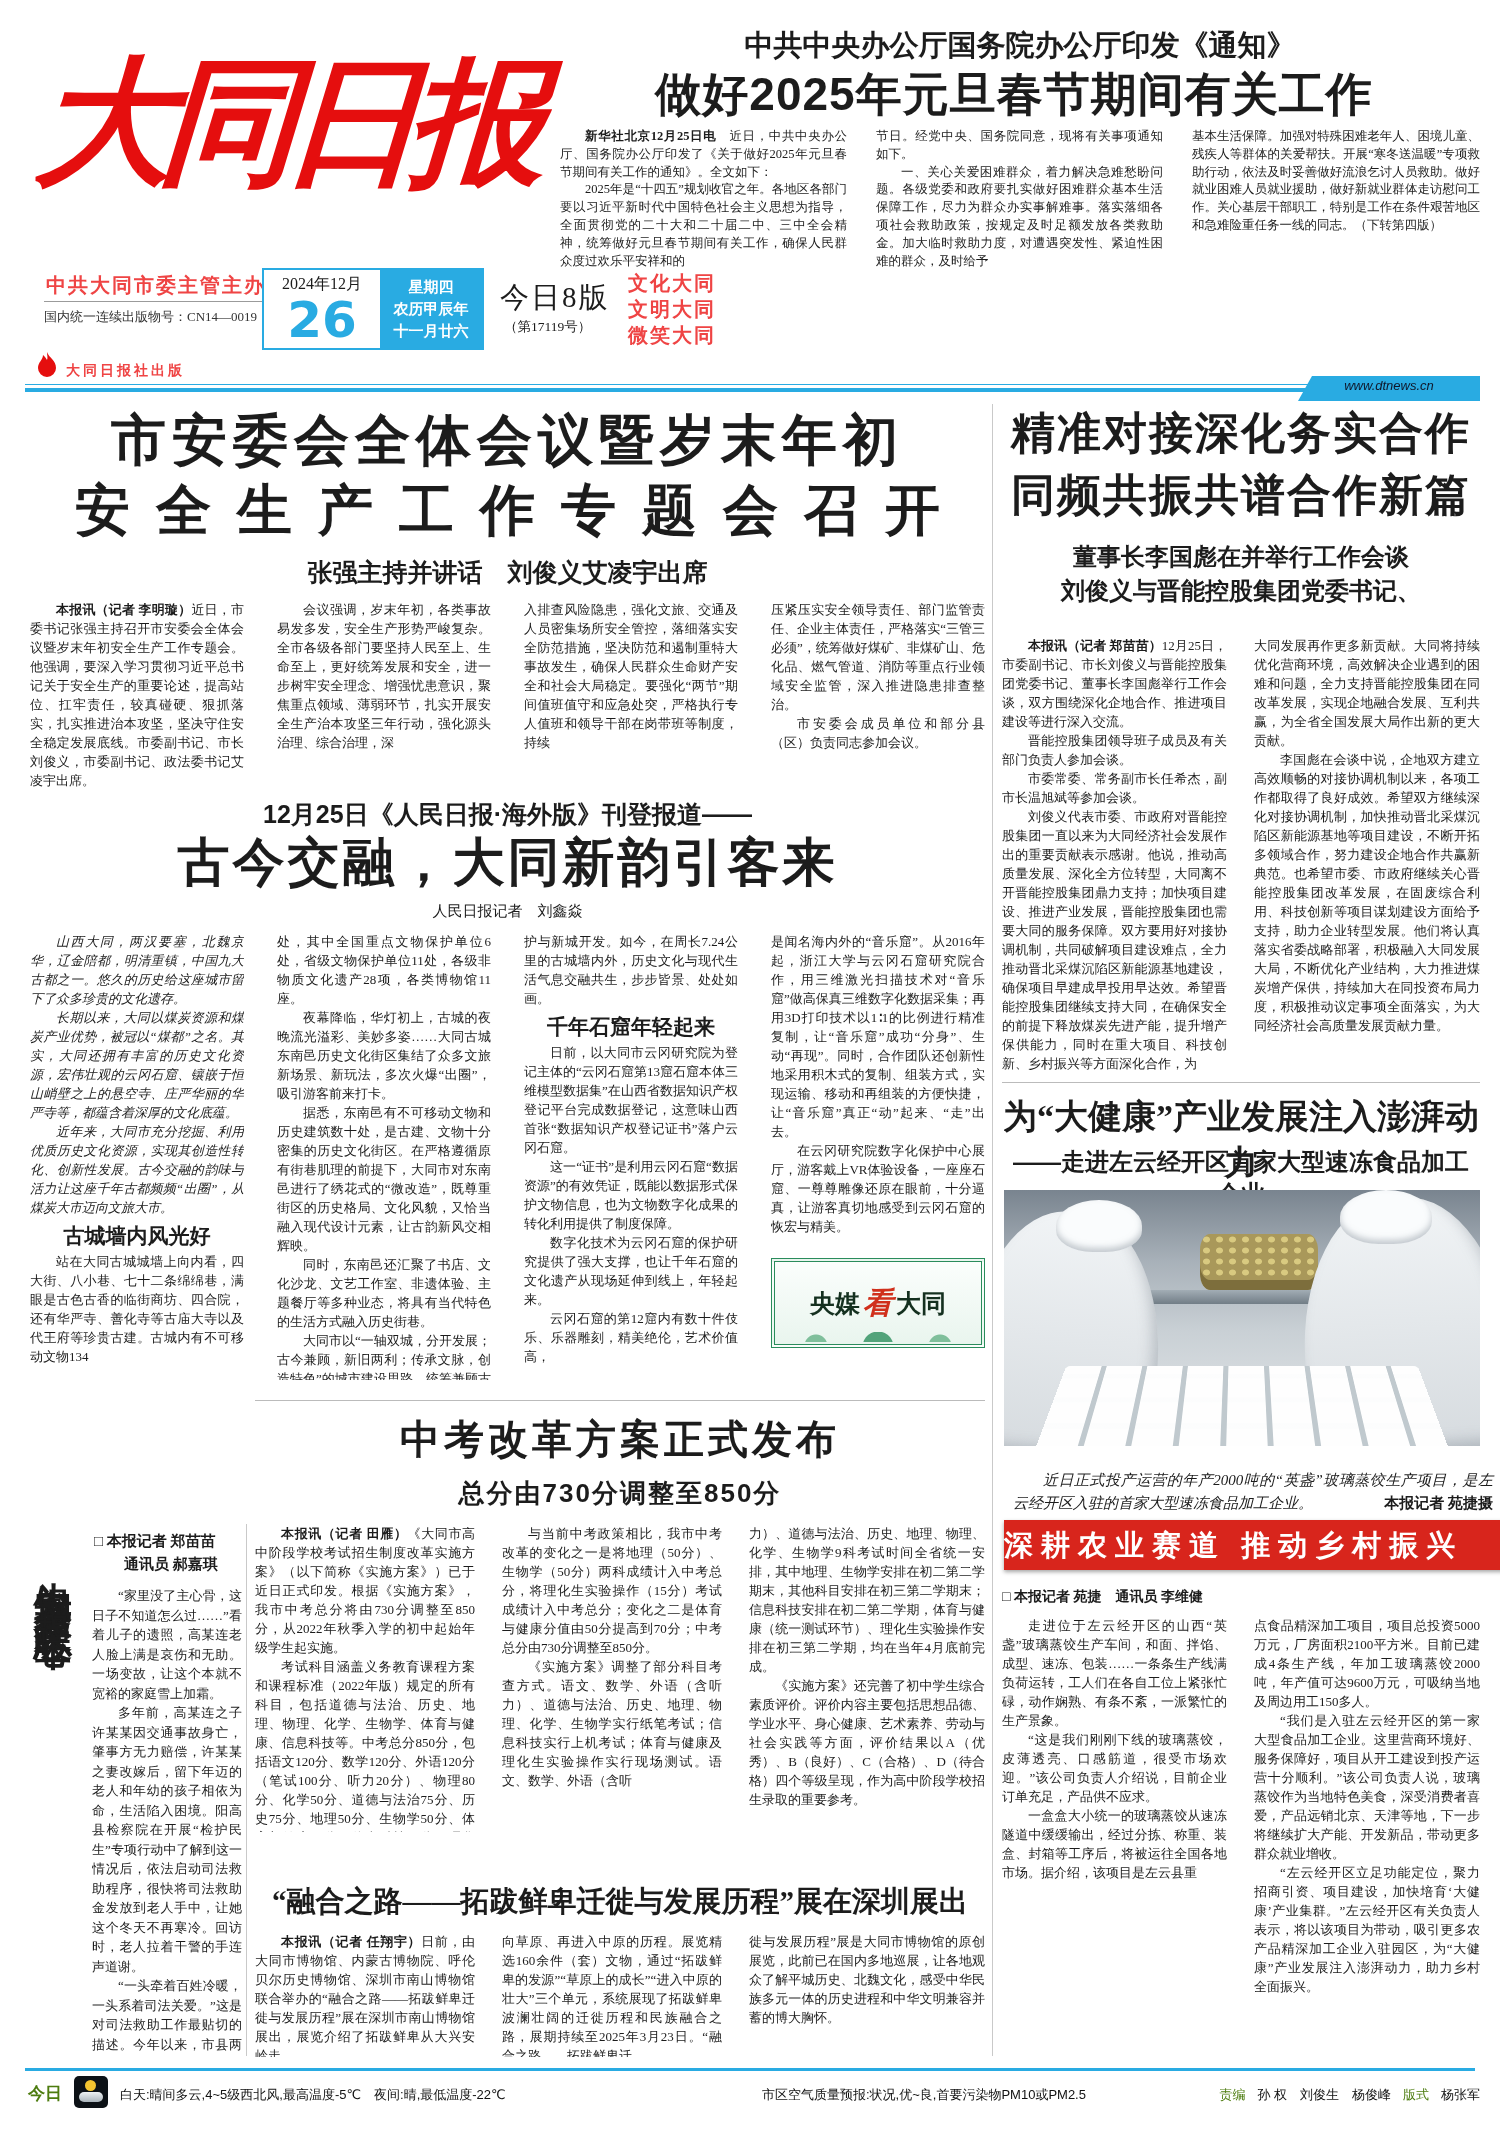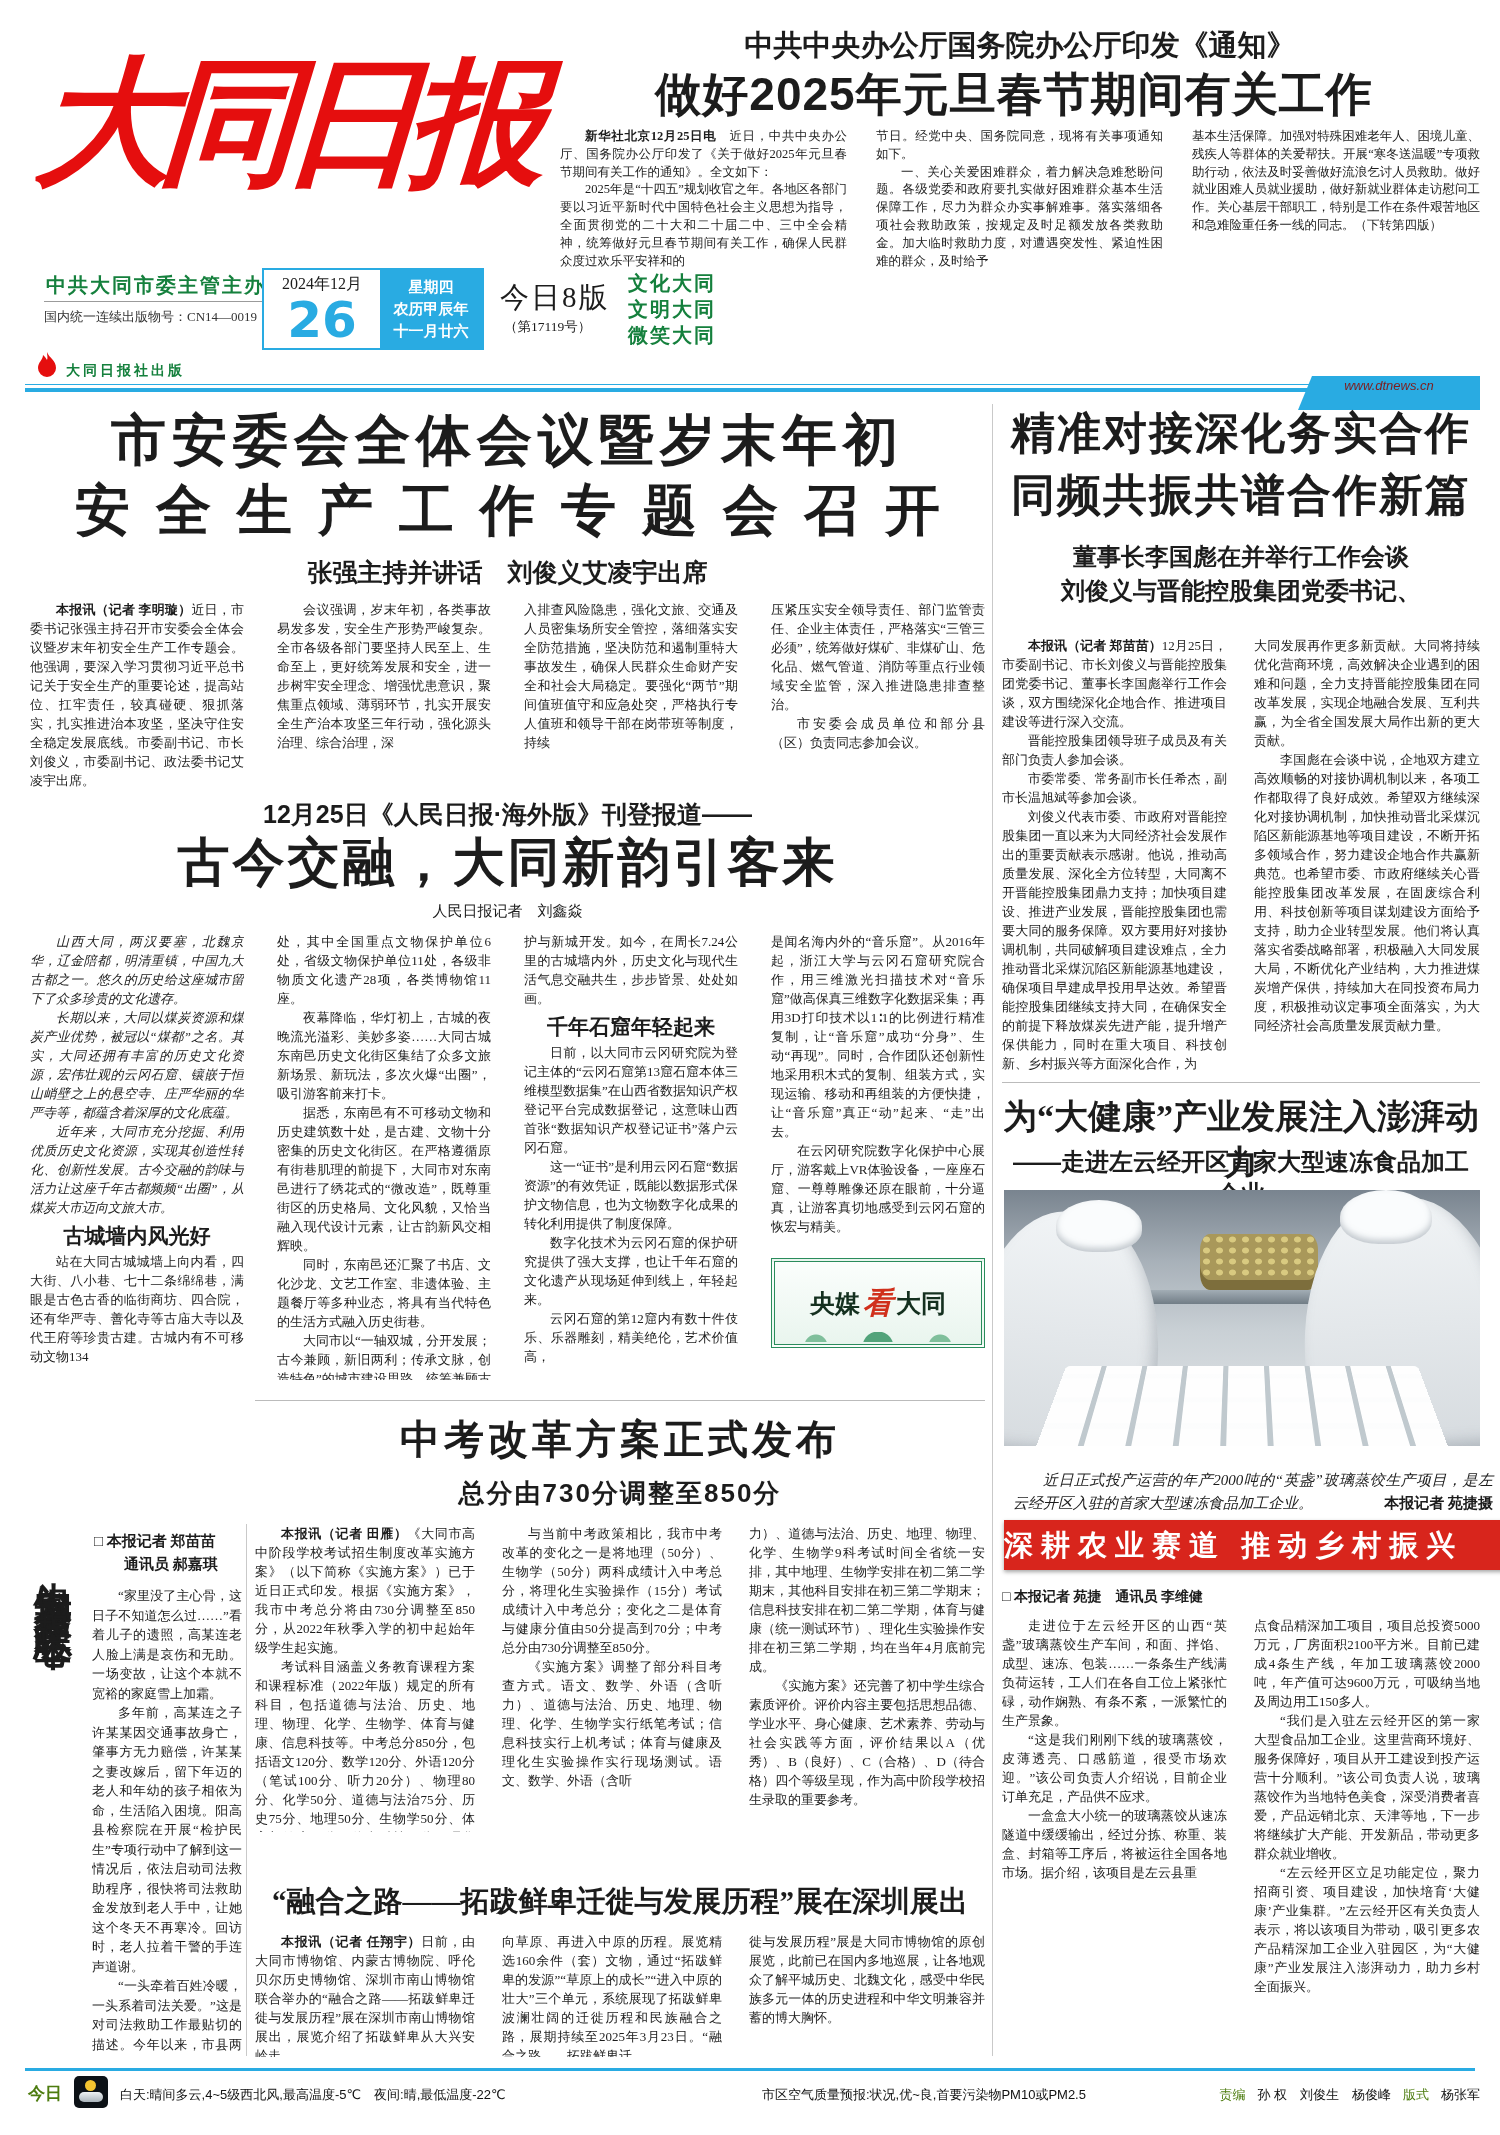--- a/index.html
+++ b/index.html
@@ -3,42 +3,42 @@
 <meta charset="utf-8">
 <style>
   html,body{margin:0;padding:0;background:#9a9a9a;}
   .page{position:relative;width:1500px;height:2135px;background:#fff;margin:0 auto;overflow:hidden;
         font-family:"Liberation Serif","DejaVu Serif",serif;color:#1c1c1c;}
   .abs{position:absolute;}
   .ctr{text-align:center;}
   .sans{font-family:"Liberation Sans","DejaVu Sans",sans-serif;}
   .hd-sans{font-family:"Liberation Sans","DejaVu Sans",sans-serif;font-weight:900;}
   .hd-serif{font-family:"Liberation Serif","DejaVu Serif",serif;font-weight:900;}
-  .red{color:#15803d;}
+  .red{color:#ef4444;}
   .cyan{color:#4d7c0f;}
   
   .mast{left:36px;top:16px;width:505px;height:225px;font-size:138px;line-height:215px;
         font-weight:900;font-style:italic;letter-spacing:-14px;color:#e50e0e;transform:skewX(-3deg);white-space:nowrap;}
   .organ{left:46px;top:272px;font-size:20px;font-weight:bold;letter-spacing:2px;}
   .orule{left:44px;top:301px;width:290px;height:1px;background:#9b9b9b;}
   .issn{left:44px;top:308px;font-size:13px;color:#333;}
   .datebox{left:262px;top:268px;width:218px;height:78px;border:2px solid #29abe2;display:flex;background:#fff;}
   .db-l{width:116px;text-align:center;}
   .db-l .m{font-size:16px;margin-top:4px;}
   .db-l .d{font-size:50px;font-weight:900;color:#29abe2;line-height:50px;font-family:"DejaVu Sans",sans-serif;}
   .db-r{flex:1;background:#29abe2;color:#fff;font-size:15px;font-weight:bold;text-align:center;
         display:flex;flex-direction:column;justify-content:center;gap:3px;}
   .pages{left:500px;top:278px;font-size:29px;letter-spacing:2px;}
   .issue{left:504px;top:318px;font-size:13.5px;}
   .slogans{left:628px;top:270px;font-size:20px;font-weight:bold;line-height:26px;letter-spacing:2px;}
   .pub{left:66px;top:362px;font-size:14px;font-weight:bold;letter-spacing:3px;}
   .flame{left:34px;top:352px;}
   .bar1{left:25px;top:384px;width:1450px;height:1px;background:#29abe2;}
   .bar2{left:25px;top:388px;width:1450px;height:4px;background:#29abe2;}
-  .webflag{left:1298px;top:376px;width:182px;height:34px;background:#29abe2;color:#7f1d1d;
+  .webflag{left:1298px;top:376px;width:182px;height:25px;background:#29abe2;color:#0f172a;
            font-size:13px;font-style:italic;text-align:center;line-height:20px;
            clip-path:polygon(14px 0,100% 0,100% 100%,0 100%);font-family:"Liberation Sans",sans-serif;}
   
   .ntc-kick{left:560px;top:26px;width:920px;font-size:29px;}
   .ntc-title{left:548px;top:64px;width:932px;font-size:46px;letter-spacing:1px;}
   .bodycol{position:absolute;overflow:hidden;text-align:justify;font-size:13px;line-height:19px;}
   .bodycol p{margin:0;text-indent:2em;}
   .bodycol p.noind{text-indent:0;}
   .ntc .bodycol{font-size:12.5px;line-height:17.8px;}
   .lead{font-weight:bold;}

